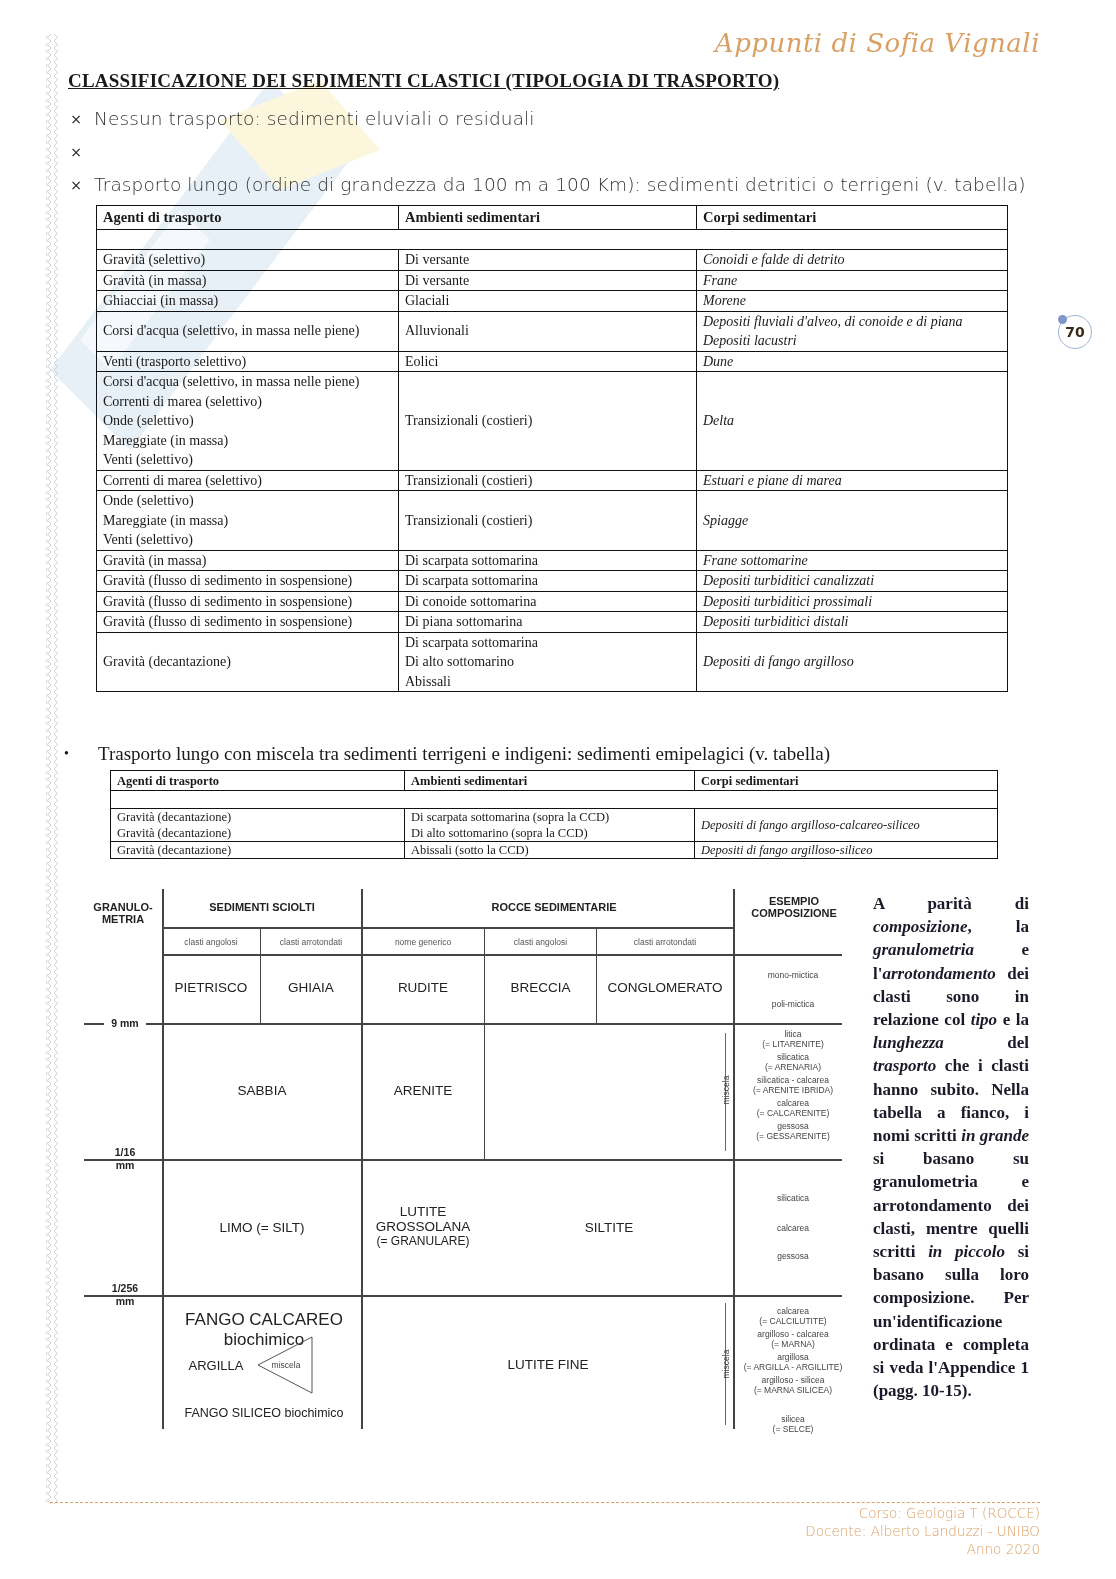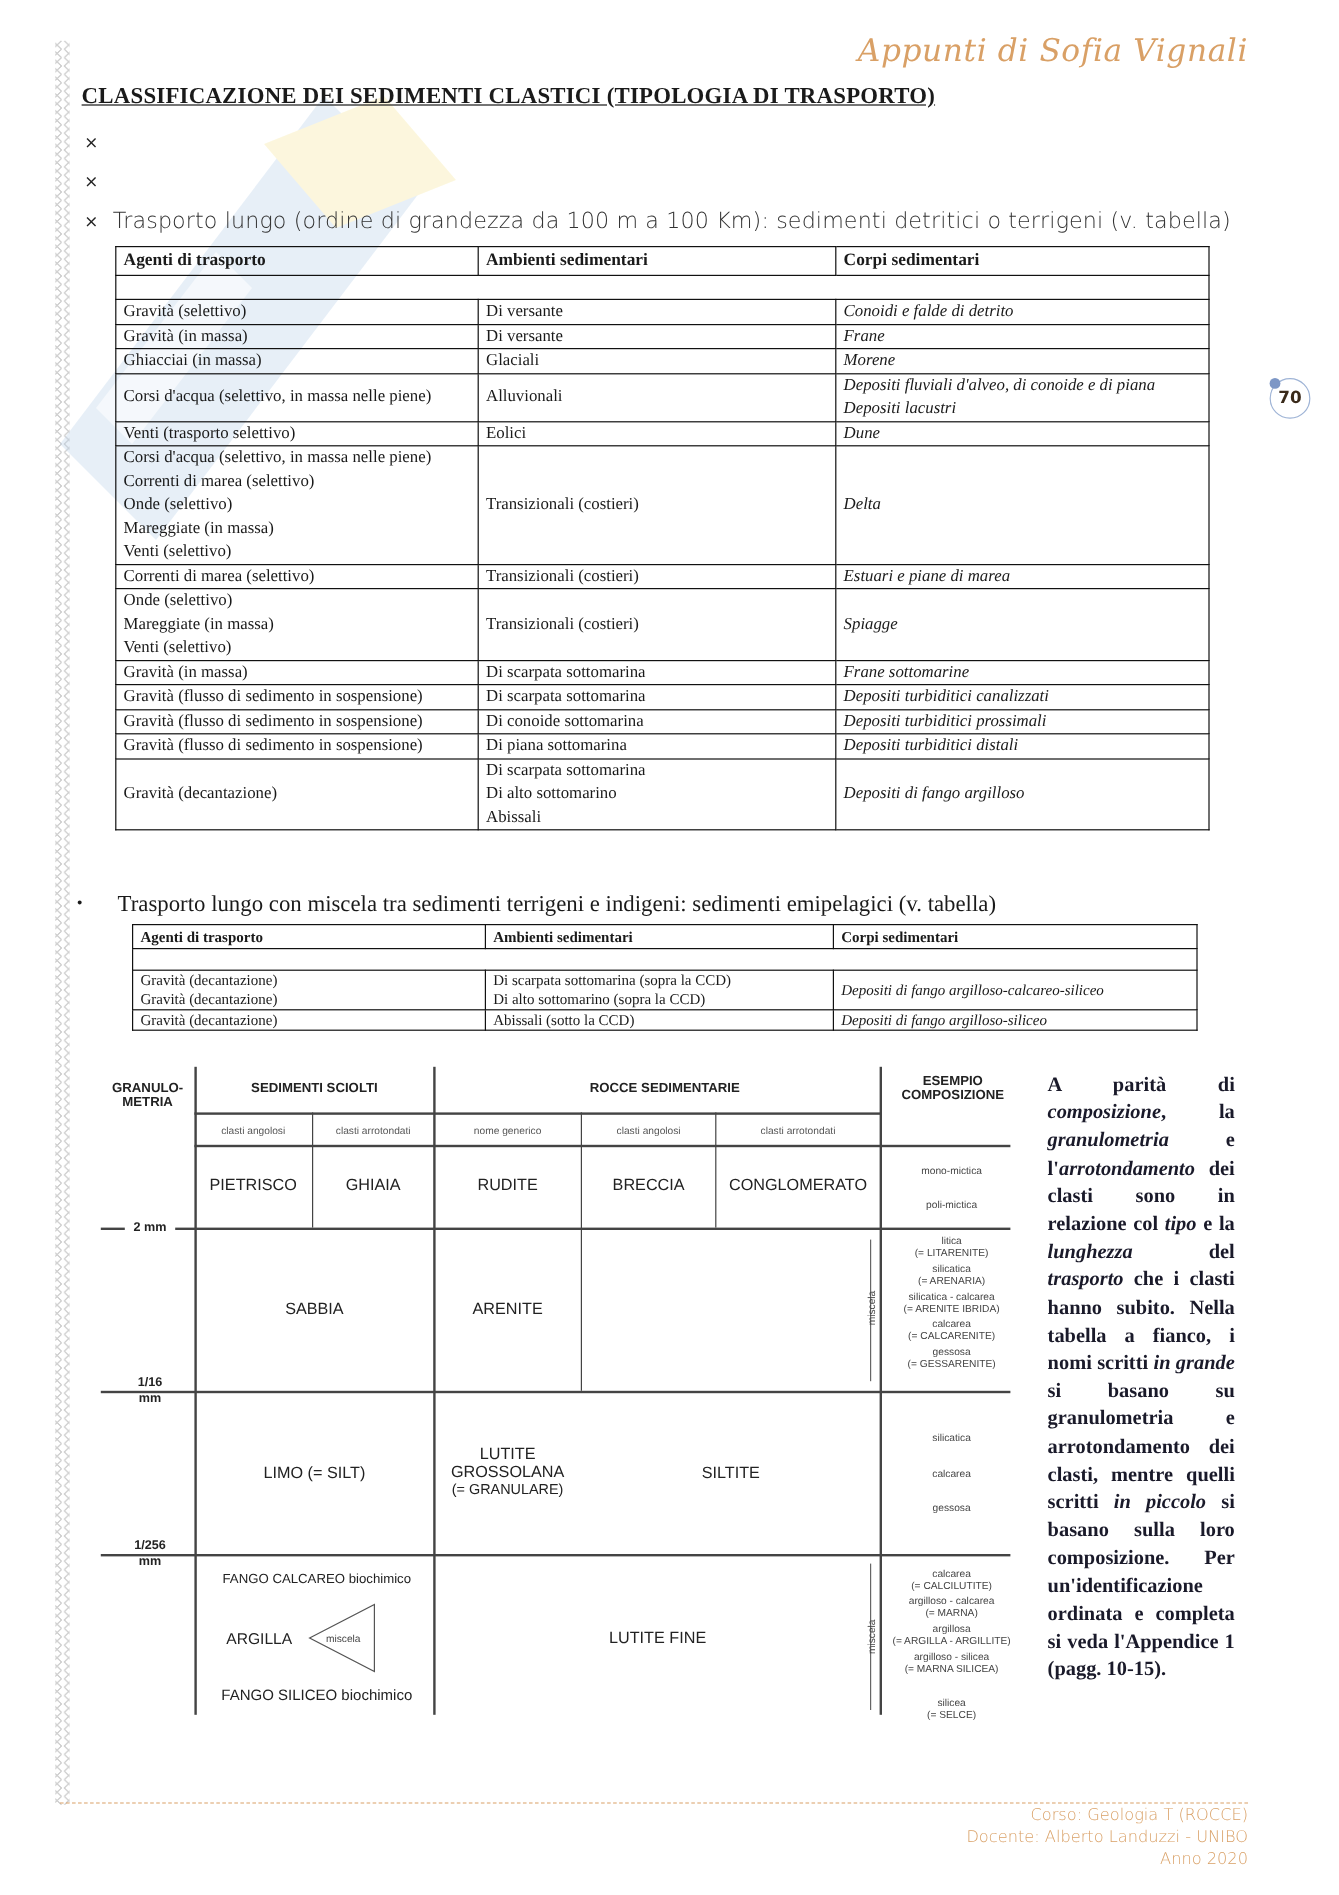--- a/index.html
+++ b/index.html
@@ -89,20 +89,21 @@
   <polygon points="60,300 160,170 190,200 90,330" fill="#ffffff" opacity="0.6"></polygon>
 </svg>
 
 <div class="header-sign">Appunti di Sofia Vignali</div>
 
 <h1 class="page-title">CLASSIFICAZIONE DEI SEDIMENTI CLASTICI (TIPOLOGIA DI TRASPORTO)</h1>
 
 <div class="bullets">
   <div class="bullet">
     <span class="mark">×</span>
+    <span class="txt">Nessun trasporto: sedimenti eluviali o residuali</span>
   </div>
   <div class="bullet">
     <span class="mark">×</span>
   </div>
   <div class="bullet">
     <span class="mark">×</span>
     <span class="txt">Trasporto lungo (ordine di grandezza da 100 m a 100 Km): sedimenti detritici o terrigeni (v. tabella)</span>
   </div>
 </div>
 
@@ -264,21 +265,21 @@
   <div class="lbl hd" style="left:650px; top:10px; width:120px; line-height:12px;">
     <div>ESEMPIO</div>
     <div>COMPOSIZIONE</div>
   </div>
   <div class="lbl small" style="left:78px; top:52px; width:98px;">clasti angolosi</div>
   <div class="lbl small" style="left:177px; top:52px; width:100px;">clasti arrotondati</div>
   <div class="lbl small" style="left:278px; top:52px; width:122px;">nome generico</div>
   <div class="lbl small" style="left:401px; top:52px; width:111px;">clasti angolosi</div>
   <div class="lbl small" style="left:513px; top:52px; width:136px;">clasti arrotondati</div>
 
-  <div class="lbl scale" style="left:20px; top:132px; width:42px; background:#fff;">2 mm</div>
+  <div class="lbl scale" style="left:20px; top:132px; width:42px; background:#fff;">9 mm</div>
   <div class="lbl scale" style="left:20px; top:261px; width:42px; line-height:13px;">
     <div>1/16</div>
     <div>mm</div>
   </div>
   <div class="lbl scale" style="left:20px; top:397px; width:42px; line-height:13px;">
     <div>1/256</div>
     <div>mm</div>
   </div>
 
   <div class="lbl big" style="left:78px; top:95px; width:98px;">PIETRISCO</div>
@@ -310,21 +311,21 @@
   <div class="lbl big" style="left:278px; top:319px; width:122px; line-height:15px;">
     <div>LUTITE</div>
     <div>GROSSOLANA</div>
     <div style="font-size:12px">(= GRANULARE)</div>
   </div>
   <div class="lbl big" style="left:401px; top:335px; width:248px;">SILTITE</div>
   <div class="lbl comp" style="left:650px; top:308px; width:118px;">silicatica</div>
   <div class="lbl comp" style="left:650px; top:338px; width:118px;">calcarea</div>
   <div class="lbl comp" style="left:650px; top:366px; width:118px;">gessosa</div>
 
-  <div class="lbl" style="left:80px; top:425px; width:200px; font-size:11px;">FANGO CALCAREO biochimico</div>
+  <div class="lbl" style="left:80px; top:425px; width:200px; font-size:17px;">FANGO CALCAREO biochimico</div>
   <div class="lbl" style="left:96px; top:473px; width:72px; font-size:13px;">ARGILLA</div>
   <svg style="position:absolute; left:170px; top:448px;" width="62" height="64">
     <polygon points="4,32 58,4 58,60" fill="none" stroke="#555" stroke-width="1"></polygon>
   </svg>
   <div class="lbl comp" style="left:182px; top:475px; width:40px;">miscela</div>
   <div class="lbl" style="left:80px; top:521px; width:200px; font-size:12.5px;">FANGO SILICEO biochimico</div>
   <div class="lbl big" style="left:278px; top:472px; width:372px;">LUTITE FINE</div>
   <div class="ln" style="left:641px; top:418px; width:1px; height:122px; background:#666;"></div>
   <div class="lbl comp" style="left:612px; top:474px; width:60px; transform:rotate(-90deg);">miscela</div>
   <div class="lbl comp" style="left:650px; top:421px; width:118px;">

